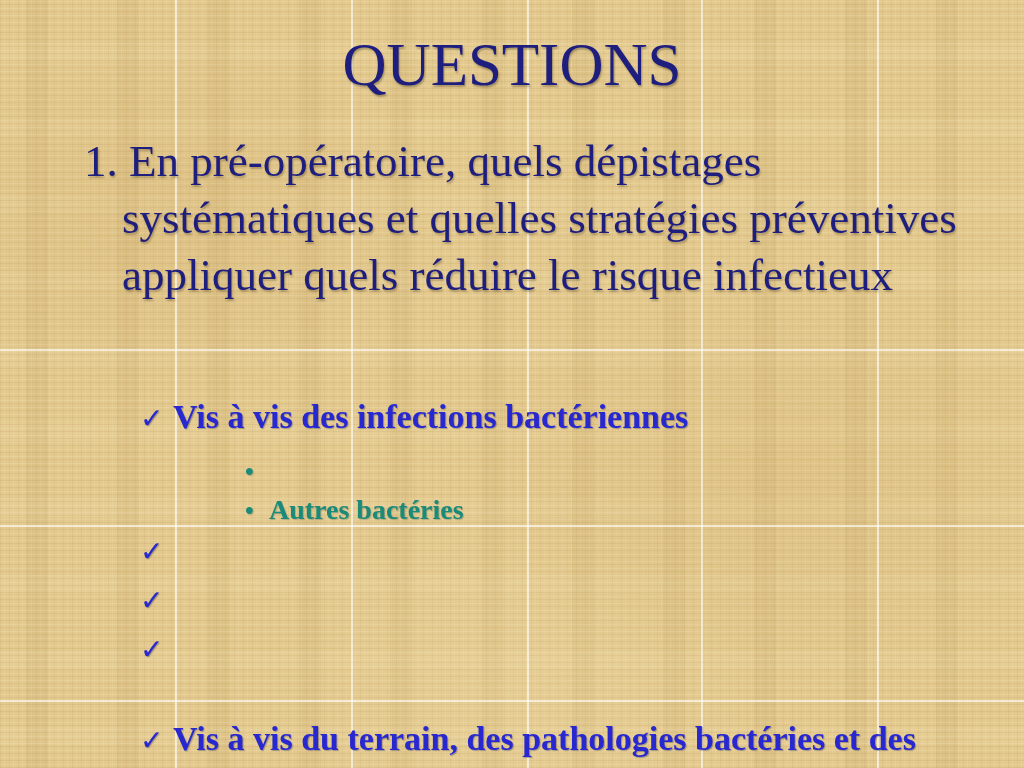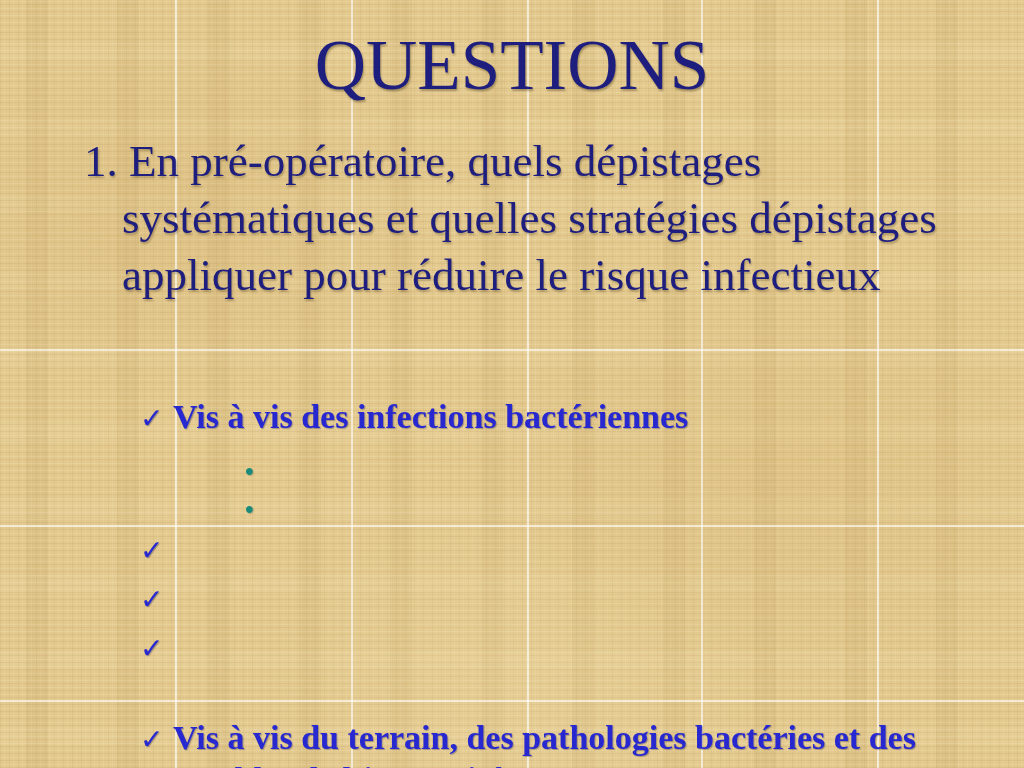--- a/index.html
+++ b/index.html
@@ -16,21 +16,21 @@
       radial-gradient(ellipse 380px 280px at 50% 90%, rgba(240,222,170,0.20), rgba(0,0,0,0) 65%),
       repeating-linear-gradient(0deg, rgba(150,114,58,0.10) 0 1px, rgba(0,0,0,0) 1px 3px, rgba(255,246,214,0.14) 3px 4px, rgba(0,0,0,0) 4px 7px),
       repeating-linear-gradient(90deg, rgba(150,114,58,0.08) 0 1px, rgba(0,0,0,0) 1px 4px, rgba(255,246,214,0.10) 4px 5px, rgba(0,0,0,0) 5px 9px),
       repeating-linear-gradient(90deg, rgba(0,0,0,0) 0 26px, rgba(168,132,68,0.10) 26px 48px, rgba(0,0,0,0) 48px 91px),
       repeating-linear-gradient(0deg, rgba(0,0,0,0) 0 23px, rgba(250,238,194,0.10) 23px 41px, rgba(0,0,0,0) 41px 76px);
   }
   .vline{position:absolute;top:0;bottom:0;width:2px;background:var(--grid);opacity:.62;}
   .hline{position:absolute;left:0;right:0;height:2px;background:var(--grid);opacity:.62;}
   .title{
     position:absolute;left:0;right:0;top:30px;margin:0;
-    text-align:center;font-weight:400;font-size:71px;line-height:70px;
+    text-align:center;font-weight:400;font-size:61px;line-height:70px;
     color:var(--navy);text-shadow:1px 2px 2px rgba(55,40,10,0.35);
   }
   .question{
     position:absolute;left:84px;top:133px;width:856px;
     font-size:45px;line-height:57px;color:var(--navy);
     padding-left:38px;text-indent:-38px;
     text-shadow:1px 2px 2px rgba(55,40,10,0.30);
   }
   .checklist{position:absolute;left:140px;top:356px;width:810px;}
   .check-item{
@@ -58,33 +58,34 @@
       <div class="vline" style="left: 527px;"></div>
       <div class="vline" style="left: 701px;"></div>
       <div class="vline" style="left: 877px;"></div>
       <div class="hline" style="top: 349px;"></div>
       <div class="hline" style="top: 525px;"></div>
       <div class="hline" style="top: 700px;"></div>
     </div>
 
   <h1 class="title">QUESTIONS</h1>
 
-  <div class="question"><span>1.</span><span>&nbsp;</span><span>En pré-opératoire, quels dépistages systématiques et quelles stratégies dépistages appliquer pour réduire le risque infectieux</span></div>
+  <div class="question"><span>1.</span><span>&nbsp;</span><span>En pré-opératoire, quels dépistages systématiques et quelles stratégies préventives appliquer quels réduire le risque infectieux</span></div>
 
   <div class="checklist" id="checklist">
       <div class="check-item">
         <span class="check-icon">✓</span>
         <span class="check-label">Vis à vis des infections bactériennes</span>
       </div>
       <div class="sub-list">
         <div class="sub-item">
           <span class="bullet-icon">•</span>
         </div>
         <div class="sub-item">
           <span class="bullet-icon">•</span>
+          <span>Autres bactéries</span>
         </div>
       </div>
       <div class="check-item">
         <span class="check-icon">✓</span>
       </div>
       <div class="check-item">
         <span class="check-icon">✓</span>
       </div>
       <div class="check-item">
         <span class="check-icon">✓</span>

